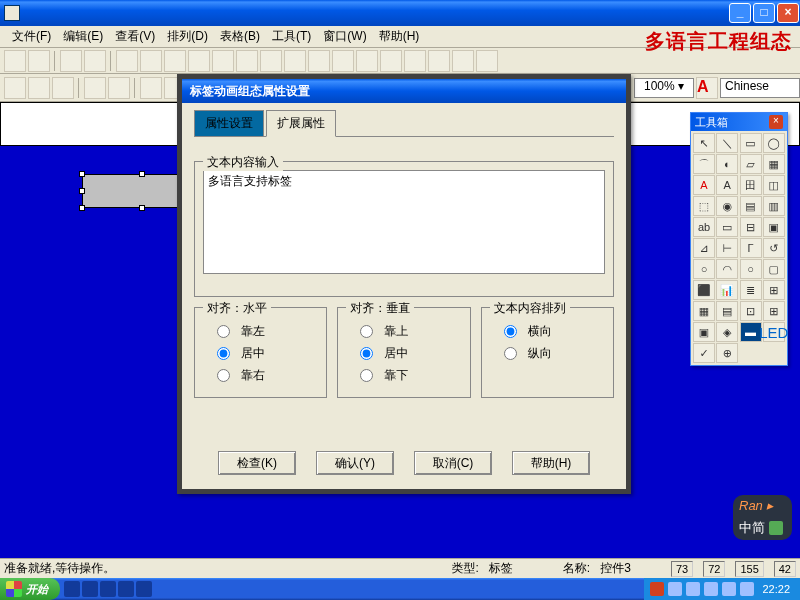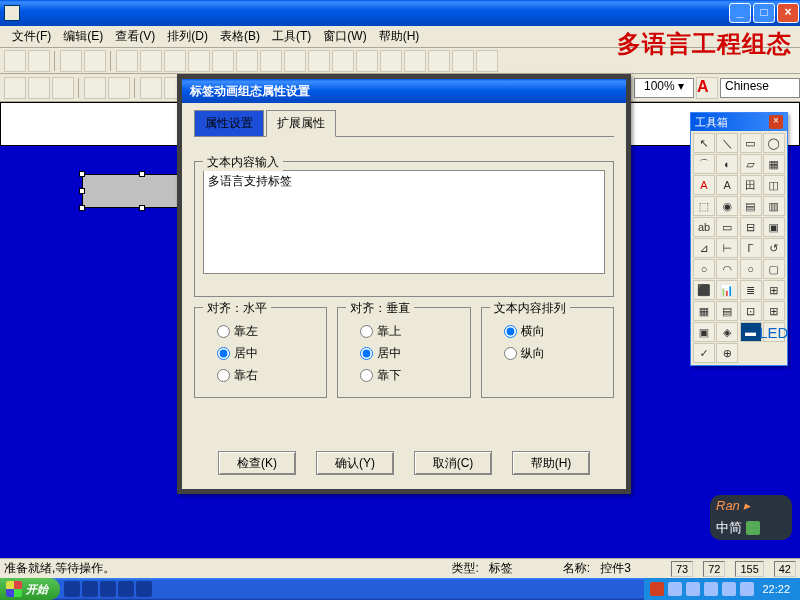--- a/index.html
+++ b/index.html
@@ -6,21 +6,21 @@
 body { width: 800px; height: 600px; overflow: hidden; background: #ece9d8; position: relative; }
 
 .titlebar { height: 26px; background: linear-gradient(to bottom, #0058e6 0%, #3a8dff 8%, #0058e6 40%, #0046c0 100%); display: flex; align-items: center; color: #fff; font-size: 12px; padding-left: 4px; }
 .titlebar .icon { width: 16px; height: 16px; background: #ece9d8; border: 1px solid #036; margin-right: 4px; }
 .titlebar .spacer { flex: 1; }
 .titlebar .winbtn { width: 22px; height: 20px; margin: 0 1px; background: #3a8dff; border: 1px solid #fff; border-radius: 3px; color: #fff; font-size: 12px; line-height: 16px; text-align: center; font-family: Arial; font-weight: bold; }
 .titlebar .winbtn.close { background: #e05030; border-color: #fff; }
 
 .menubar { height: 22px; background: #ece9d8; border-bottom: 1px solid #aca899; display: flex; align-items: center; font-size: 12px; padding-left: 6px; position: relative; }
 .menubar .menu { padding: 2px 6px; color: #000; }
-.redtext { position: absolute; right: 8px; top: 2px; color: #d00000; font-size: 24px; font-weight: bold; font-family: "KaiTi","STKaiti",serif; letter-spacing: 1px; }
+.redtext { position: absolute; right: 8px; top: 2px; color: #d00000; font-size: 20px; font-weight: bold; font-family: "KaiTi","STKaiti",serif; letter-spacing: 1px; }
 
 .toolbar { height: 26px; background: #ece9d8; border-bottom: 1px solid #aca899; display: flex; align-items: center; padding-left: 4px; gap: 2px; }
 .tbtn { width: 22px; height: 22px; border: 1px solid #cdc7b6; background: #f0eee1; }
 .tsep { width: 2px; height: 20px; border-left: 1px solid #aca899; margin: 0 2px; }
 
 .toolbar2 { height: 28px; background: #ece9d8; border-bottom: 1px solid #aca899; display: flex; align-items: center; padding-left: 4px; gap: 2px; }
 .sel { height: 20px; border: 1px solid #888; background: #fff; font-size: 12px; padding: 0 4px; }
 .zoom { width: 60px; text-align: center; }
 .lang { width: 80px; }
 
@@ -28,48 +28,48 @@
 .canvas .dots { position: absolute; inset: 0; background-image: radial-gradient(#3060ff 0.5px, transparent 0.5px); background-size: 10px 10px; }
 .canvas .whitebox { position: absolute; left: 0; top: 0; right: 0; height: 44px; background: #fff; border: 1px solid #000; }
 .canvas .selrect { position: absolute; left: 82px; top: 72px; width: 120px; height: 34px; background: #c0c0c0; border: 1px solid #000; }
 .handle { position: absolute; width: 6px; height: 6px; background: #fff; border: 1px solid #000; }
 
 .dialog { position: absolute; left: 177px; top: 74px; width: 454px; height: 420px; background: #ece9d8; border: 5px solid #404040; box-shadow: 2px 2px 4px rgba(0,0,0,0.4); }
 .dialog .dlgtitle { height: 24px; background: linear-gradient(to bottom, #0058e6 0%, #3a8dff 10%, #0058e6 50%, #0046c0 100%); color: #fff; font-size: 12px; padding: 4px 8px; font-weight: bold; }
 .dialog .body { padding: 10px 12px; position: relative; height: calc(100% - 24px); }
 
 .tabs { display: flex; border-bottom: 1px solid #888; height: 24px; align-items: flex-end; }
-.tab { font-size: 12px; padding: 4px 10px; border: 1px solid #888; border-bottom: none; background: #1d4ed8; margin-right: 2px; position: relative; }
+.tab { font-size: 12px; padding: 4px 10px; border: 1px solid #888; border-bottom: none; background: #0369a1; margin-right: 2px; position: relative; }
 .tab.active { background: #ece9d8; border-bottom: 1px solid #ece9d8; margin-bottom: -1px; }
 
 .fieldset { border: 1px solid #888; margin-top: 12px; padding: 8px; font-size: 12px; position: relative; }
 .fieldset .legend { position: absolute; top: -8px; left: 8px; background: #ece9d8; padding: 0 4px; font-size: 12px; }
 
 .textarea { width: 100%; height: 104px; border: 1px solid #888; background: #fff; font-size: 12px; padding: 2px 4px; resize: none; font-family: "SimSun"; display: block; }
 
 .row2 { display: flex; gap: 10px; margin-top: 10px; }
 .row2 .fieldset { flex: 1; margin-top: 0; padding: 10px 8px 8px; }
-.radio { display: flex; align-items: center; margin: 5px 0 5px 14px; font-size: 12px; gap: 4px; }
+.radio { display: flex; align-items: center; margin: 5px 0 5px 14px; font-size: 12px; gap: 11px; }
 .radio input { margin: 0; }
 .usepic { border: 1px solid #888; padding: 8px; text-align: center; }
 .usepic label { font-size: 12px; }
 .btnrow { display: flex; margin-top: 6px; gap: 4px; }
 .sbtn { flex: 1; height: 22px; font-size: 12px; border: 1px solid #888; background: #ece9d8; color: #888; }
 .preview { margin-top: 6px; height: 64px; background: #000088; border: 2px inset #888; color: #2030a0; display: flex; align-items: center; justify-content: center; font-size: 14px; overflow: hidden; }
 
 .dlgbtns { position: absolute; bottom: 14px; left: 0; right: 0; display: flex; justify-content: center; gap: 20px; }
 .dlgbtn { width: 78px; height: 24px; font-size: 12px; border: 1px solid #888; background: #ece9d8; box-shadow: 1px 1px 0 #fff inset, -1px -1px 0 #888 inset; }
 
 .toolbox { position: absolute; right: 12px; top: 112px; width: 98px; background: #ece9d8; border: 1px solid #3b82f6; box-shadow: 2px 2px 3px rgba(0,0,0,0.3); }
 .toolbox .tbtitle { height: 18px; background: linear-gradient(to right, #0058e6, #3a8dff); color: #fff; font-size: 11px; padding: 2px 4px; display: flex; justify-content: space-between; align-items: center; }
 .toolbox .tbclose { width: 14px; height: 14px; background: #d04020; color: #fff; text-align: center; line-height: 12px; font-size: 10px; border-radius: 2px; }
 .toolgrid { display: grid; grid-template-columns: repeat(4, 1fr); padding: 2px; gap: 1px; }
 .tool { width: 22px; height: 20px; border: 1px solid #cdc7b6; background: #f0eee1; font-size: 11px; display: flex; align-items: center; justify-content: center; color: #333; }
 
-.watermark { position: absolute; right: 8px; bottom: 60px; width: 82px; }
+.watermark { position: absolute; right: 8px; bottom: 60px; width: 59px; }
 .wm1 { background: #2a3340; color: #ff964a; font-size: 13px; font-style: italic; padding: 3px 6px; border-radius: 10px 10px 0 0; }
 .wm2 { background: #2a3340; color: #fff; font-size: 13px; padding: 3px 6px; border-radius: 0 0 10px 10px; display: flex; align-items: center; gap: 4px; }
 .wm2 .sq { width: 14px; height: 14px; background: #55aa55; border-radius: 2px; }
 
 .statusbar { position: absolute; left: 0; right: 0; bottom: 22px; height: 20px; background: #ece9d8; border-top: 1px solid #aca899; display: flex; align-items: center; font-size: 12px; padding: 0 4px; gap: 10px; }
 .statusbar .cell { border: 1px inset #ccc; padding: 0 4px; height: 16px; line-height: 14px; font-size: 11px; }
 .statusbar .stretch { flex: 1; }
 
 .taskbar { position: absolute; left: 0; right: 0; bottom: 0; height: 22px; background: linear-gradient(to bottom, #3a8dff 0%, #245edb 10%, #245edb 90%, #123a9a 100%); display: flex; align-items: center; font-size: 11px; color: #fff; }
 .startbtn { height: 22px; background: linear-gradient(to bottom, #57c357 0%, #2d9a2d 100%); padding: 0 12px 0 6px; display: flex; align-items: center; gap: 4px; font-style: italic; font-weight: bold; border-radius: 0 10px 10px 0; }

